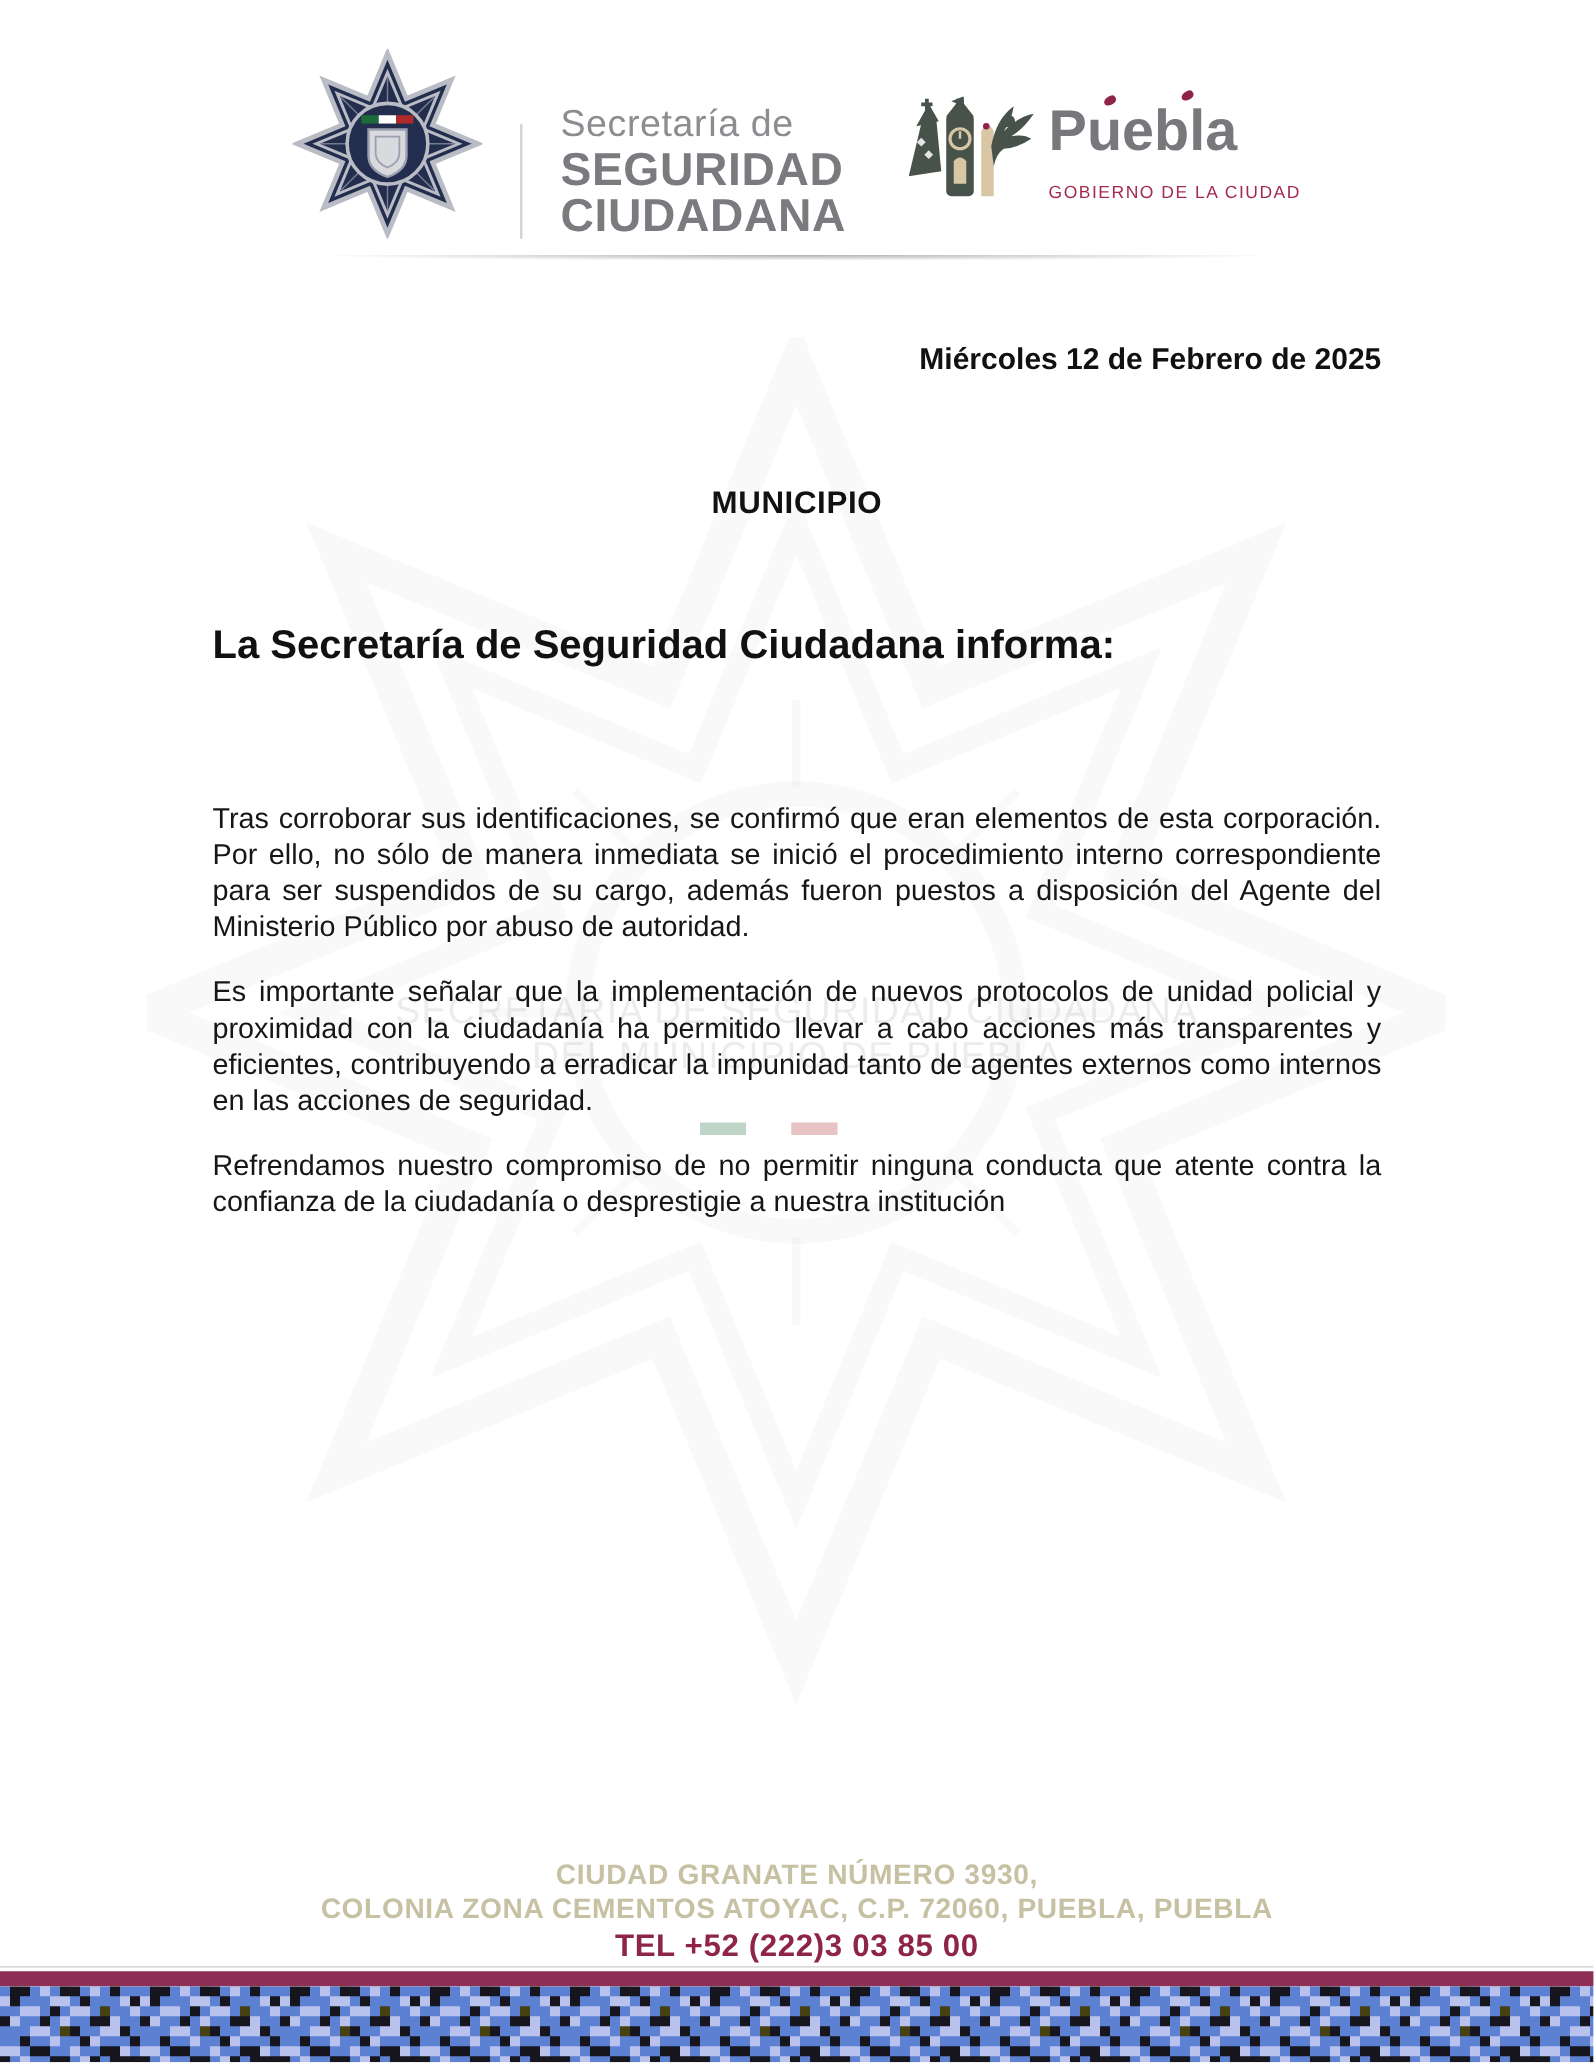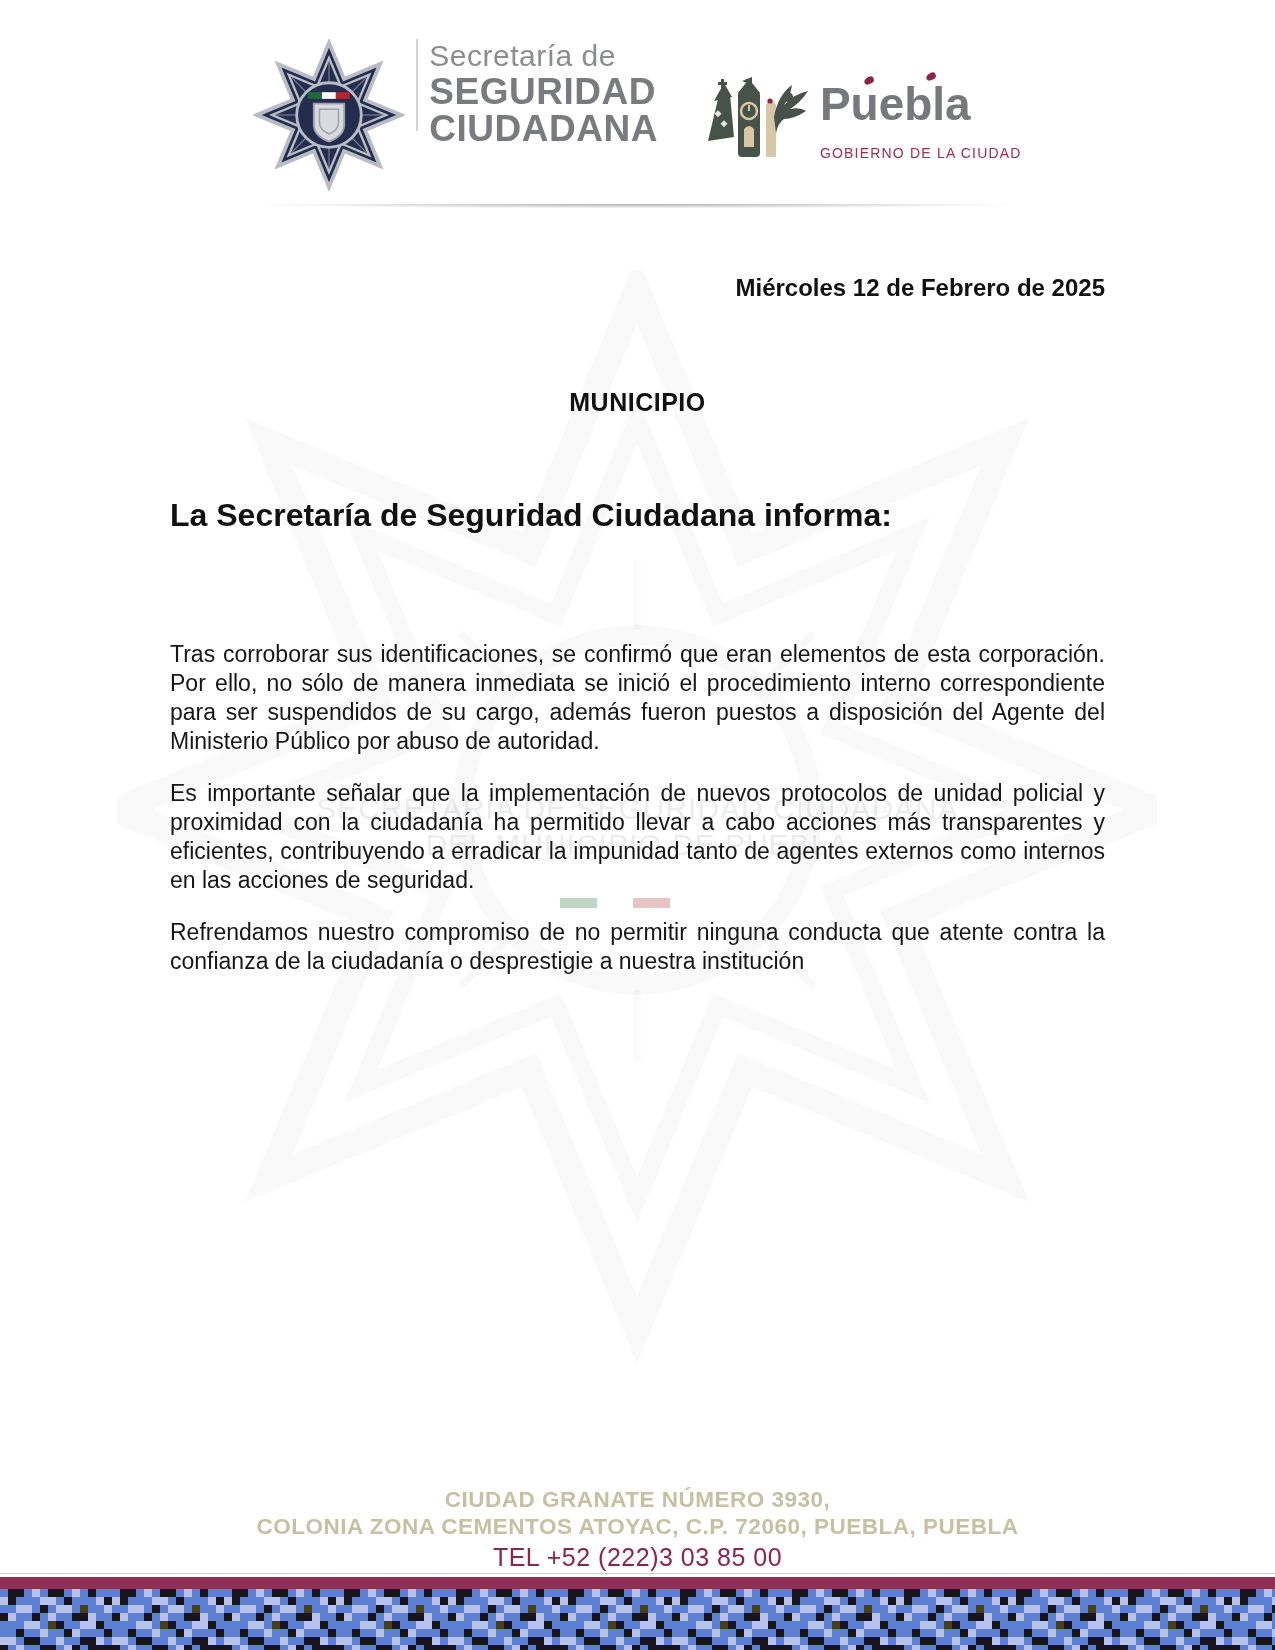--- a/index.html
+++ b/index.html
@@ -26,21 +26,21 @@
   .wm-line2{top:828px;font-size:30px;}
   .wm-flag{position:absolute;left:560px;top:898px;width:110px;height:10px;display:flex;opacity:.28;}
   .wm-flag div{flex:1;}
   
   .header{
     position:relative;z-index:2;
     padding-top:36px;
     display:flex;justify-content:center;align-items:center;gap:46px;
     height:158px;
   }
-  .ssc-lockup{display:flex;align-items:flex-start;gap:11px;}
+  .ssc-lockup{display:flex;align-items:flex-end;gap:30px;}
   .ssc-sep{width:2px;height:92px;background:#d4d5d7;}
   .ssc-text .l1{font-size:30px;color:#8b8d90;letter-spacing:.5px;}
   .ssc-text .l2,.ssc-text .l3{
     font-size:37px;font-weight:bold;color:#797b7e;line-height:1.0;letter-spacing:.5px;
   }
   .puebla-lockup{display:flex;align-items:flex-end;gap:10px;position:relative;top:4px;}
   .puebla-word{position:relative;}
   .puebla-word .word{font-size:46px;font-weight:bold;color:#77787b;letter-spacing:0px;line-height:1;}
   .chile{position:absolute;width:10px;height:7px;background:#8e2448;border-radius:60% 40% 50% 50%;transform:rotate(-25deg);}
   .chile.c1{top:-4px;left:44px;}
@@ -59,21 +59,21 @@
   .doc-lead{margin-top:80px;font-weight:bold;font-size:32px;color:#111;}
   .paragraphs{margin-top:106px;}
   .paragraphs p{
     margin:0 0 23px 0;
     font-size:23px;line-height:29px;
     text-align:justify;color:#161616;
   }
   
   .footer{position:absolute;z-index:2;left:0;right:0;top:1486px;text-align:center;}
   .footer .addr{font-size:22.5px;font-weight:bold;color:#c6c1a3;letter-spacing:.5px;line-height:27px;}
-  .footer .phone{margin-top:3px;font-size:25px;font-weight:normal;color:#8e2448;letter-spacing:.5px;}
+  .footer .phone{margin-top:3px;font-size:25px;font-weight:bold;color:#8e2448;letter-spacing:.5px;}
   .hairline{position:absolute;z-index:2;left:0;right:0;top:1573px;height:1px;background:#cccccd;}
   .maroon-bar{position:absolute;z-index:2;left:0;right:0;top:1577px;height:12px;background:#8e2f55;}
   .camo-strip{position:absolute;z-index:2;left:0;right:0;top:1589px;height:61px;line-height:0;}
 </style>
 </head>
 <body>
 
 <div class="page">
 
   <div class="watermark">

